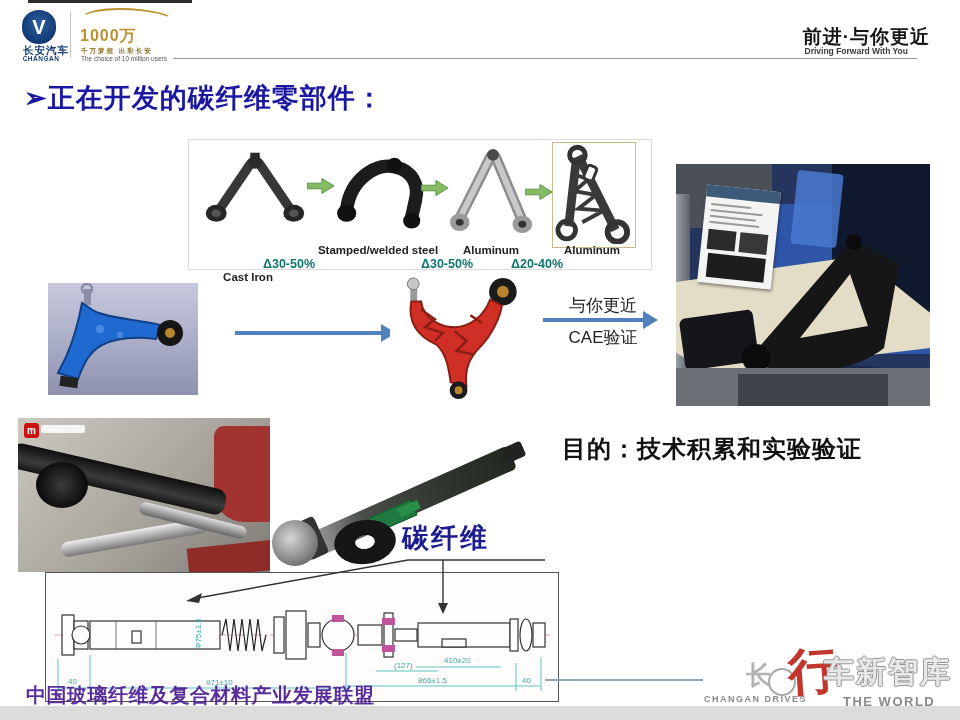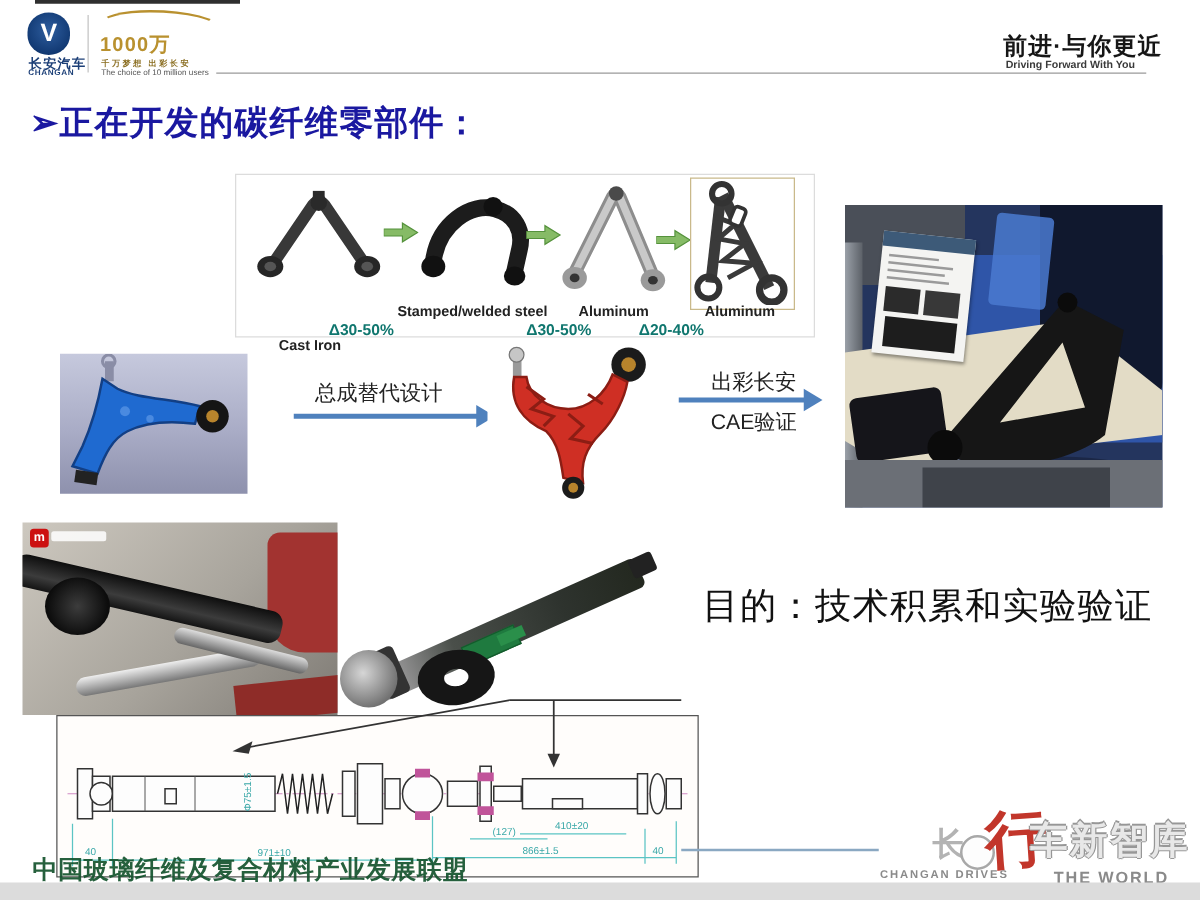--- a/index.html
+++ b/index.html
@@ -86,31 +86,31 @@
   .shaft-photo .flange{position:absolute;left:0px;top:100px;width:46px;height:46px;border-radius:50%;background:radial-gradient(circle at 40% 40%,#d6d6d6 0%,#8a8a8a 55%,#4a4a4a 100%);}
   .shaft-photo .flange2{position:absolute;left:30px;top:98px;width:20px;height:40px;background:#333;transform:rotate(-24deg);border-radius:4px;}
   .shaft-photo .sticker{position:absolute;left:98px;top:88px;width:44px;height:15px;background:#1f7a3f;transform:rotate(-24deg);border:1px solid #145a2c;}
   .shaft-photo .sticker2{position:absolute;left:126px;top:84px;width:22px;height:9px;background:#2a8f4a;transform:rotate(-24deg);}
   .shaft-photo .yoke{position:absolute;left:232px;top:24px;width:20px;height:16px;background:#222;transform:rotate(-24deg);border-radius:3px;}
   .shaft-photo .donut{position:absolute;left:62px;top:100px;width:62px;height:44px;border-radius:50%;transform:rotate(-8deg);
         background:radial-gradient(closest-side,rgba(255,255,255,0) 0 30%,#161616 33% 100%);}
   .cf-label{position:absolute;left:130px;top:100px;font-size:27px;font-weight:bold;color:#1c1c8e;letter-spacing:2px;}
 
   
-  .purpose{left:562px;top:433px;font-size:29px;font-weight:normal;color:#111;letter-spacing:1px;margin-top:32px;}
+  .purpose{left:562px;top:433px;font-size:24px;font-weight:bold;color:#111;letter-spacing:1px;}
   .desc{left:618px;top:490px;width:296px;font-family:"DejaVu Serif","Liberation Serif",serif;font-size:23px;line-height:34px;color:#3a3a99;font-weight:bold;text-align:left;}
   .desc .red{color:#cc1111;}
 
   
   .drawing{left:45px;top:572px;width:512px;height:128px;background:#fffdfb;border:1px solid #555;}
   .leader{left:150px;top:510px;width:420px;height:112px;pointer-events:none;}
 
   
   .blue-rule{left:545px;top:679px;width:158px;height:2px;background:#8aa8c2;}
-  .alliance{left:26px;top:682px;font-family:Liberation Serif, serif;font-size:20px;font-weight:bold;color:#14532d;opacity:.92;letter-spacing:.5px;white-space:nowrap;}
+  .alliance{left:26px;top:682px;font-family:Liberation Serif, serif;font-size:20px;font-weight:bold;color:#4c1d95;opacity:.92;letter-spacing:.5px;white-space:nowrap;}
   .lg-gray{left:746px;top:658px;font-size:26px;color:#b3b3b3;font-weight:bold;}
   .lg-circle{left:768px;top:668px;width:24px;height:24px;border:2px solid #a8a8a8;border-radius:50%;background:#fdfdfd;}
   .lg-red{left:788px;top:638px;font-family:"DejaVu Serif","Liberation Serif",serif;font-size:50px;font-weight:bold;color:#c2362b;transform:rotate(-4deg);}
   .lg-outline{left:824px;top:652px;font-size:30px;font-weight:bold;color:#e8e8e8;letter-spacing:2px;
       text-shadow:-1px 0 #979797,1px 0 #979797,0 -1px #979797,0 1px #979797;}
   .lg-en1{left:704px;top:694px;font-size:9px;font-weight:bold;color:#8a8a8a;letter-spacing:1.5px;}
   .lg-en2{left:843px;top:694px;font-size:13px;font-weight:bold;color:#8a8a8a;letter-spacing:1.5px;}
   .bottom-bar{left:0;top:706px;width:960px;height:14px;background:#dcdcdc;}
 
   svg text{font-family:"Liberation Sans",sans-serif;}
@@ -200,36 +200,35 @@
       <rect x="36" y="6" width="7" height="16" fill="#8a8da6"></rect>
       <circle cx="39" cy="6" r="5" fill="none" stroke="#8a8da6" stroke-width="2.5"></circle>
       <path d="M34,20 C30,42 26,56 18,74 L10,90 L30,96 C36,80 42,68 54,62 C70,54 92,54 108,56 L112,42 C90,36 62,36 46,28 Z" fill="#1f6ad0" stroke="#123f85" stroke-width="2"></path>
       <circle cx="122" cy="50" r="13" fill="#151515"></circle>
         <circle cx="122" cy="50" r="5" fill="#b8842c"></circle>
       <rect x="12" y="94" width="18" height="10" fill="#222" transform="rotate(8 21 99)"></rect>
       <circle cx="52" cy="46" r="4" fill="#4a8ae0"></circle>
         <circle cx="72" cy="52" r="3" fill="#4a8ae0"></circle>
     </svg>
   </div>
-  <div class="abs step1-label">总成替代设计</div>
   <div class="abs arrow-line1"></div>
   <div class="abs arrow-head1"></div>
   <div class="abs red-arm-box">
     <svg width="146" height="130" viewBox="0 0 145 132">
       <rect x="19" y="14" width="7" height="16" fill="#9a9a9a"></rect>
       <circle cx="22" cy="12" r="6" fill="#c6c6c6" stroke="#777" stroke-width="1"></circle>
       <circle cx="113" cy="20" r="14" fill="#1b1b1b"></circle>
         <circle cx="113" cy="20" r="6" fill="#b8842c"></circle>
       <path d="M20,30 C16,52 28,66 46,74 C56,84 58,98 60,112 L76,116 C74,100 78,88 90,76 C102,64 110,46 112,34 L100,28 C94,44 80,56 64,56 C48,56 32,46 30,30 Z" fill="#cf2f24" stroke="#8c1d14" stroke-width="2"></path>
       <path d="M30,38 L44,48 L34,56 L52,62 L44,70 M64,60 L76,70 L66,80 L84,84 M80,44 L92,52" stroke="#8c1d14" stroke-width="2.5" fill="none"></path>
       <circle cx="68" cy="120" r="9" fill="#1b1b1b"></circle>
         <circle cx="68" cy="120" r="4" fill="#b8842c"></circle>
     </svg>
   </div>
-  <div class="abs step2-l1">出彩长安</div>
+  <div class="abs step2-l1">与你更近</div>
   <div class="abs arrow-line2"></div>
   <div class="abs arrow-head2"></div>
   <div class="abs step2-l2">CAE验证</div>
 
   <div class="abs expo">
     <div class="shelf"></div>
     <div class="floor"></div>
     <div class="person"></div>
     <div class="bag"></div>
     <div class="frame-l"></div>
@@ -267,20 +266,21 @@
   <div class="abs badge-pill"></div>
 
   <div class="abs shaft-photo">
     <div class="tube"></div>
     <div class="yoke"></div>
     <div class="sticker"></div>
     <div class="sticker2"></div>
     <div class="flange2"></div>
     <div class="flange"></div>
     <div class="donut"></div>
+    <div class="cf-label">碳纤维</div>
   </div>
 
   <div class="abs purpose">目的：技术积累和实验验证</div>
 
   <div class="abs drawing">
     <svg width="512" height="126" viewBox="0 0 512 126">
       <line x1="8" y1="62" x2="504" y2="62" stroke="#d08ac4" stroke-width="0.8" stroke-dasharray="10 3 2 3"></line>
 
       <rect class="pline" x="16" y="42" width="12" height="40"></rect>
       <rect class="pline" x="28" y="48" width="14" height="28"></rect>

